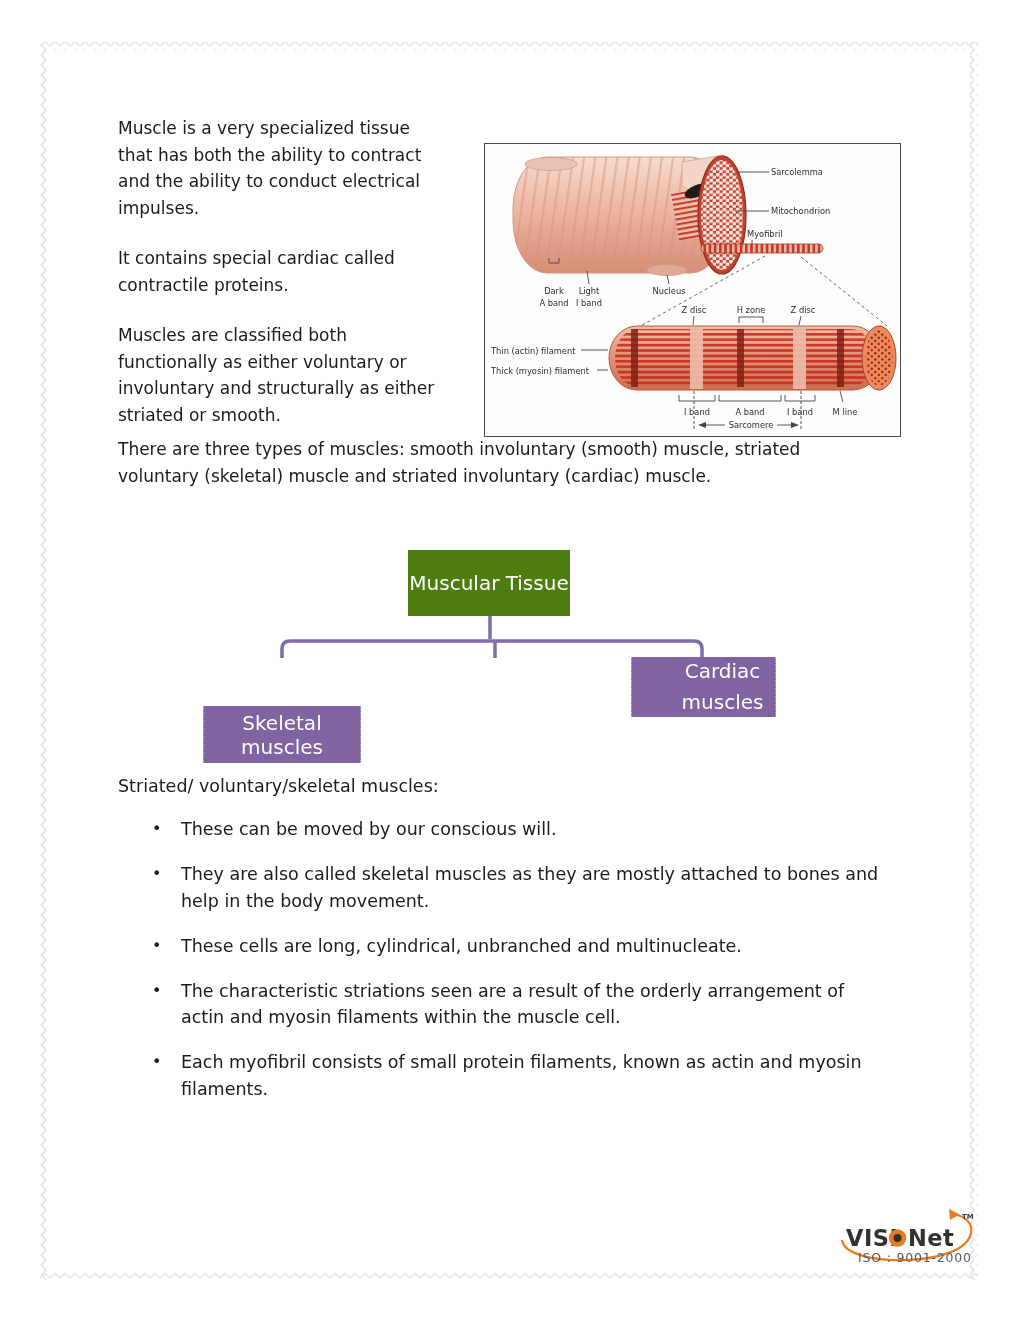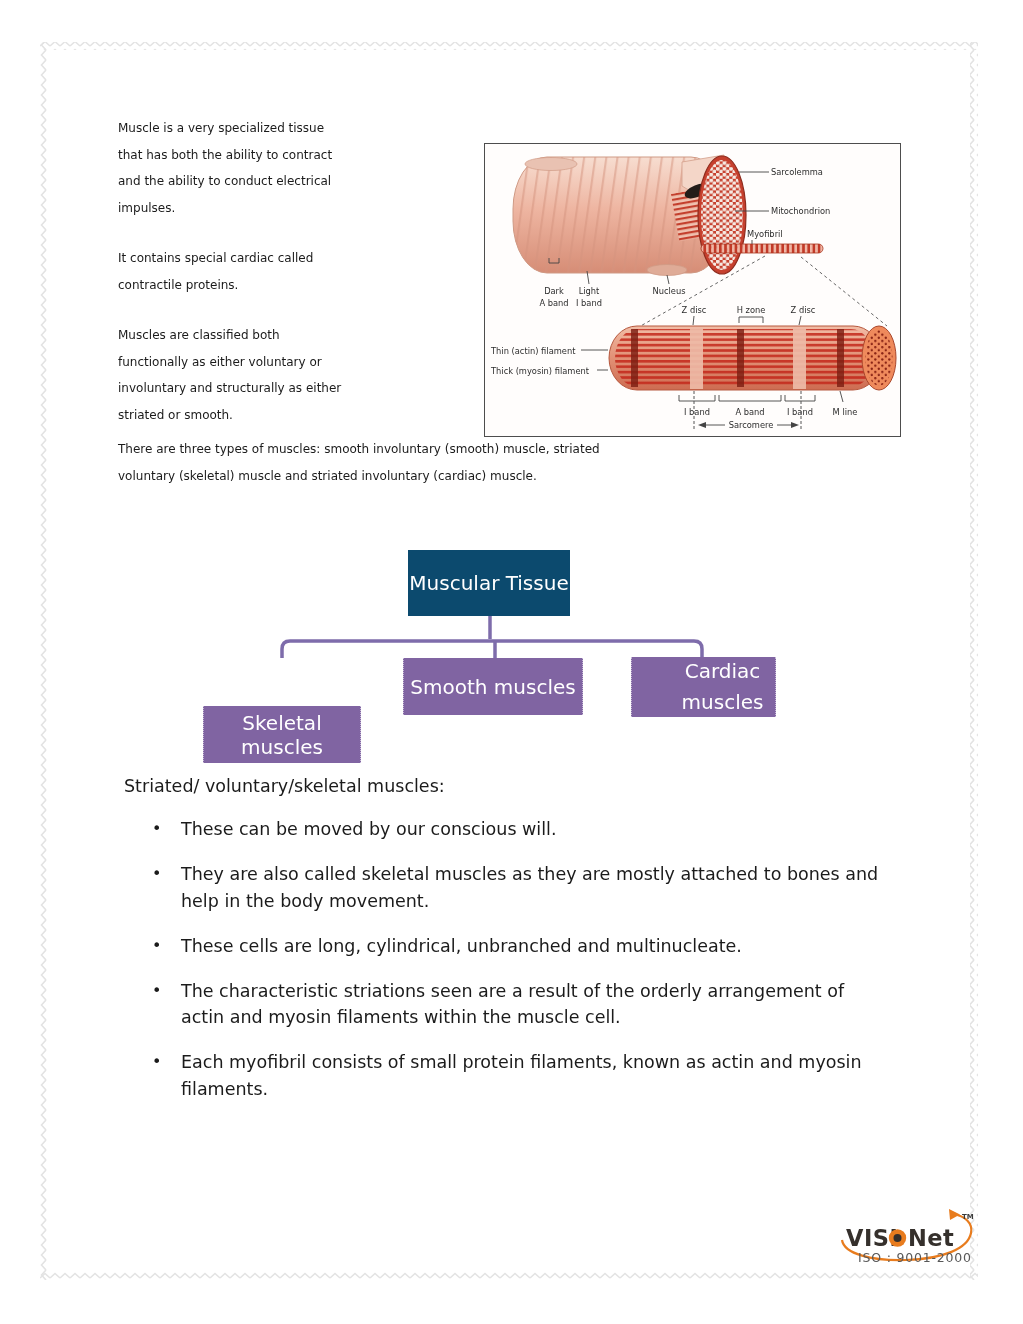--- a/index.html
+++ b/index.html
@@ -1,46 +1,46 @@
 <!DOCTYPE html>
 <html><head>
 <meta charset="utf-8">
 <style>
   html,body{margin:0;padding:0;background:#fff;}
   .page{
     position:relative;width:1023px;height:1324px;background:#ffffff;overflow:hidden;
     font-family:"DejaVu Sans","Liberation Sans",sans-serif;color:#1b1b1b;
   }
   .border-svg{position:absolute;left:0;top:0;pointer-events:none;}
-  .para{white-space:pre-line;font-size:12px;line-height:26.5px;margin:0;}
+  .para{white-space:pre-line;font-size:17px;line-height:26.5px;margin:0;}
   #introCol{position:absolute;left:118px;top:115px;width:378px;}
   #introCol .para{margin-bottom:24px;}
   #typesPara{position:absolute;left:118px;top:436px;width:820px;}
   .figure{
     position:absolute;left:484px;top:143px;width:417px;height:294px;
     border:1px solid #4d4d4d;background:#fffdfc;box-sizing:border-box;
   }
   .figure svg text{font-size:8.3px;fill:#2d2d2d;}
   .leader{stroke:#444;stroke-width:0.9;fill:none;}
   .dashline{stroke:#666;stroke-width:1;fill:none;stroke-dasharray:3,3;}
   .fc-box{display:flex;align-items:center;justify-content:center;color:#fff;text-align:center;}
   .fc-root{
     position:absolute;left:408px;top:550px;width:162px;height:66px;
-    background:#0c4a6e;font-size:20px;
+    background:#4d7c0f;font-size:20px;
   }
   .fc-child{
     position:absolute;background:#8064a2;font-size:20px;white-space:pre-wrap;
     border-left:1px dotted rgba(255,255,255,.55);border-right:1px dotted rgba(255,255,255,.55);
     box-sizing:border-box;
   }
   #fcSkeletal{left:203px;top:658px;width:158px;height:57px;margin-top:48px;}
   #fcSmooth{left:403px;top:658px;width:180px;height:57px;}
   #fcCardiac{left:631px;top:657px;width:145px;height:60px;line-height:31px;padding-left:38px;}
   #connector{position:absolute;left:200px;top:612px;}
-  #sectionHeading{position:absolute;left:124px;top:776px;font-size:17.5px;white-space:pre;}
+  #sectionHeading{position:absolute;left:118px;top:776px;font-size:17.5px;white-space:pre;}
   #bullets{position:absolute;left:150px;top:816px;width:810px;list-style:none;margin:0;padding:0;}
   #bullets li{
     position:relative;padding-left:31px;margin:0 0 18.5px 0;
     font-size:17.5px;line-height:26.5px;white-space:pre-line;
   }
   #bullets li::before{content:"\2022";position:absolute;left:2px;top:0;font-size:16px;}
   #logo{position:absolute;left:834px;top:1203px;}
 </style>
 </head>
 <body>
@@ -189,21 +189,20 @@
   <p class="para" id="typesPara">There are three types of muscles: smooth involuntary (smooth) muscle, striated
 voluntary (skeletal) muscle and striated involuntary (cardiac) muscle.</p>
 
   <svg id="connector" width="580" height="52" viewBox="0 0 580 52">
     <path d="M290,3 V27" stroke="#7e6cab" stroke-width="3.5" fill="none"></path>
     <path d="M82,46 V37 Q82,29 90,29 H494 Q502,29 502,37 V46" stroke="#7e6cab" stroke-width="3.5" fill="none"></path>
     <path d="M295,29 V46" stroke="#7e6cab" stroke-width="3.5" fill="none"></path>
   </svg>
   <div class="fc-box fc-root">Muscular Tissue</div>
   <div class="fc-box fc-child" id="fcSkeletal">Skeletal  muscles</div>
-  <div class="fc-box fc-child" id="fcSmooth">Smooth muscles</div>
   <div class="fc-box fc-child" id="fcCardiac">Cardiac
 muscles</div>
 
   <div id="sectionHeading">Striated/ voluntary/skeletal muscles:</div>
   <ul id="bullets">
     <li>These can be moved by our conscious will.</li>
     <li>They are also called skeletal muscles as they are mostly attached to bones and
 help in the body movement.</li>
     <li>These cells are long, cylindrical, unbranched and multinucleate.</li>
     <li>The characteristic striations seen are a result of the orderly arrangement of

